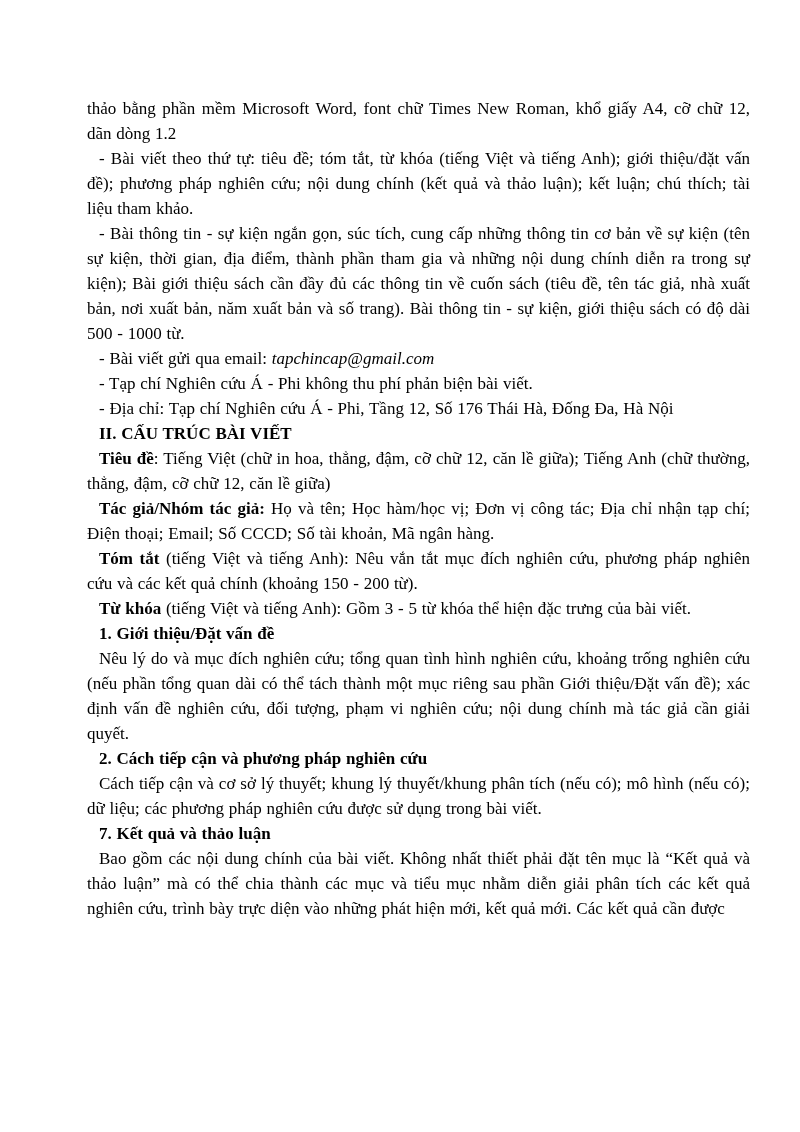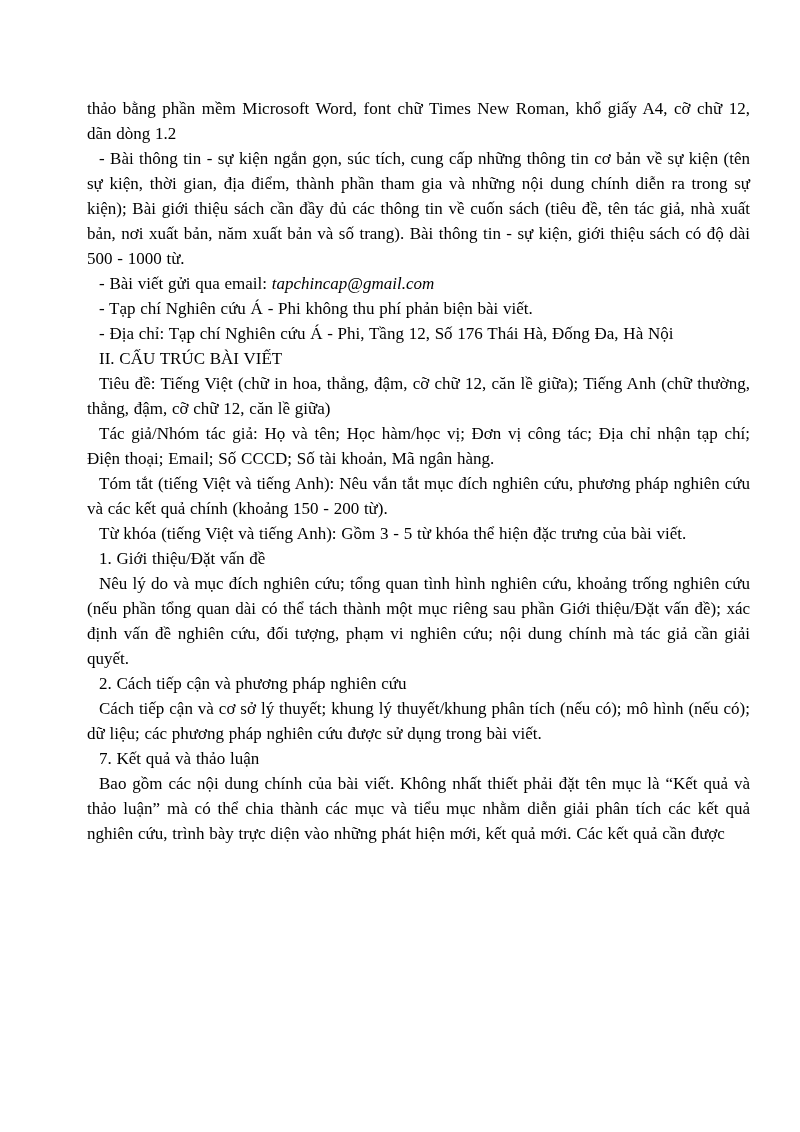--- a/index.html
+++ b/index.html
@@ -19,31 +19,32 @@
     color: #000000;
   }
   .para {
     margin: 0;
     font-size: 17px;
     line-height: 25px;
     text-align: justify;
     word-spacing: 0.5px;
   }
   .indent { text-indent: 12px; }
-  .heading { font-weight: normal; }
-  .bold { font-weight: normal; }
+  .heading { font-weight: bold; }
+  .bold { font-weight: bold; }
   .italic { font-style: italic; }
 </style>
 </head>
 <body>
 
 <div class="page">
 
   <p class="para"><span>thảo bằng phần mềm Microsoft Word, font chữ Times New Roman, khổ giấy A4, cỡ chữ 12, dãn dòng 1.2</span></p>
 
+  <p class="para indent"><span>- Bài viết theo thứ tự: tiêu đề; tóm tắt, từ khóa (tiếng Việt và tiếng Anh); giới thiệu/đặt vấn đề); phương pháp nghiên cứu; nội dung chính (kết quả và thảo luận); kết luận; chú thích; tài liệu tham khảo.</span></p>
 
   <p class="para indent"><span>- Bài thông tin - sự kiện ngắn gọn, súc tích, cung cấp những thông tin cơ bản về sự kiện (tên sự kiện, thời gian, địa điểm, thành phần tham gia và những nội dung chính diễn ra trong sự kiện); Bài giới thiệu sách cần đầy đủ các thông tin về cuốn sách (tiêu đề, tên tác giả, nhà xuất bản, nơi xuất bản, năm xuất bản và số trang). Bài thông tin - sự kiện, giới thiệu sách có độ dài 500 - 1000 từ.</span></p>
 
 
 
   <p class="para indent"><span>- Bài viết gửi qua email: </span><span class="italic">tapchincap@gmail.com</span></p>
 
   <p class="para indent"><span>- Tạp chí Nghiên cứu Á - Phi không thu phí phản biện bài viết.</span></p>
 
   <p class="para indent"><span>- Địa chỉ: Tạp chí Nghiên cứu Á - Phi, Tầng 12, Số 176 Thái Hà, Đống Đa, Hà Nội</span></p>

